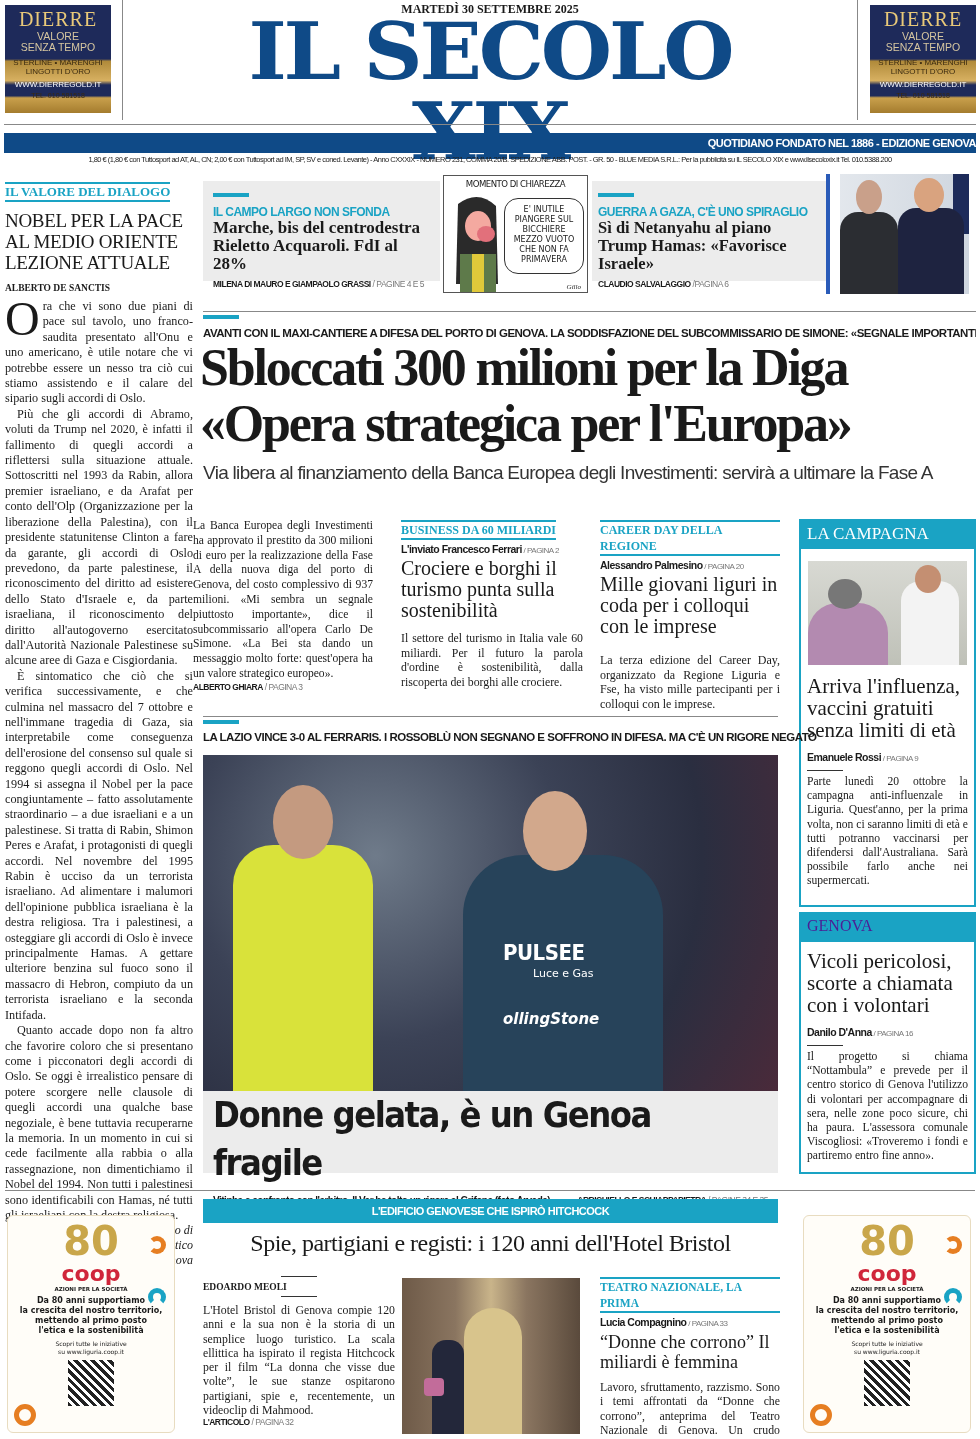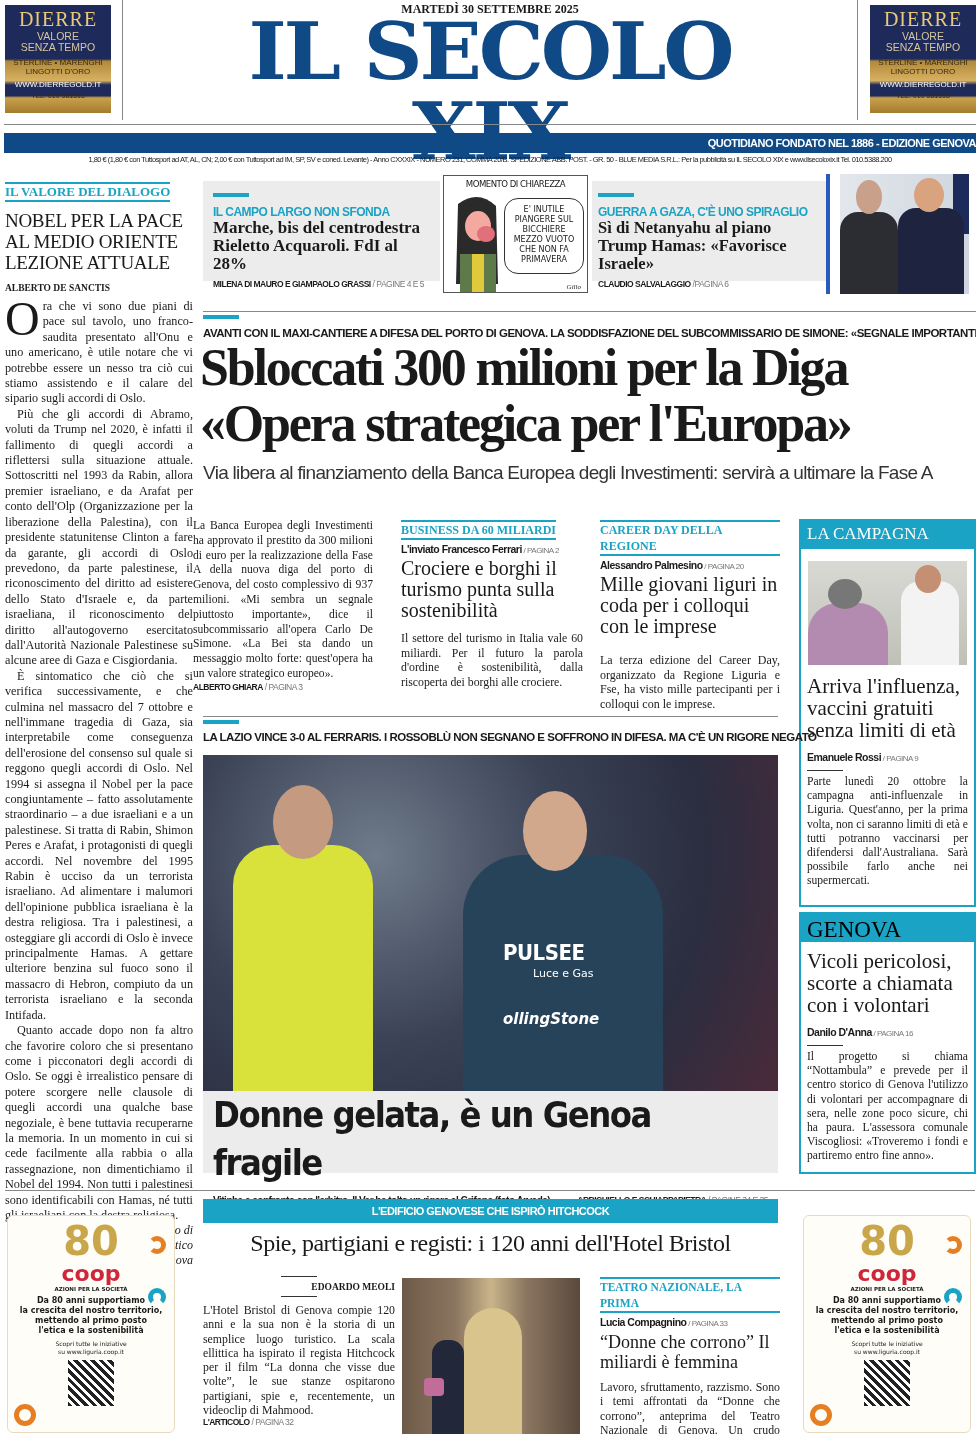--- a/index.html
+++ b/index.html
@@ -140,21 +140,21 @@
   </div>
   <div style="padding:10px 6px 0">
     <div style="font-size:21px;line-height:22px">Arriva l'influenza, vaccini gratuiti senza limiti di età</div>
     <div class="cond" style="font-size:10.5px;font-weight:bold;margin-top:10px"><span>Emanuele Rossi</span><span style="color:#777;font-weight:normal;font-size:8px"> / </span><span style="color:#777;font-weight:normal;font-size:8px">PAGINA 9</span></div>
     <div style="width:36px;height:1px;background:#333;margin:7px 0 4px"></div>
     <div class="body" style="font-size:11.6px;line-height:14.2px">Parte lunedì 20 ottobre la campagna anti-influenzale in Liguria. Quest'anno, per la prima volta, non ci saranno limiti di età e tutti potranno vaccinarsi per difendersi dall'Australiana. Sarà possibile farlo anche nei supermercati.</div>
   </div>
 </div>
 
 <div class="abs" style="left:799px;top:912px;width:177px;height:262px;border:2px solid #1aa3c4">
-  <div style="background:#1aa3c4;color:#000000;font-size:23px;padding:3px 6px;height:28px">GENOVA</div>
+  <div style="background:#1aa3c4;color:#4c1d95;font-size:16px;padding:3px 6px;height:28px">GENOVA</div>
   <div style="padding:8px 6px 0">
     <div style="font-size:21px;line-height:22px">Vicoli pericolosi, scorte a chiamata con i volontari</div>
     <div class="cond" style="font-size:10.5px;font-weight:bold;margin-top:10px"><span>Danilo D'Anna</span><span style="color:#777;font-weight:normal;font-size:8px"> / </span><span style="color:#777;font-weight:normal;font-size:8px">PAGINA 16</span></div>
     <div style="width:36px;height:1px;background:#333;margin:7px 0 4px"></div>
     <div class="body" style="font-size:11.6px;line-height:14.2px">Il progetto si chiama “Nottambula” e prevede per il centro storico di Genova l'utilizzo di volontari per accompagnare di sera, nelle zone poco sicure, chi ha paura. L'assessora comunale Viscogliosi: «Troveremo i fondi e partiremo entro fine anno».</div>
   </div>
 </div>
 
 <div class="abs hrule" style="left:203px;top:716px;width:575px"></div>
 <div class="abs tealbar" style="left:203px;top:720px"></div>
@@ -175,21 +175,21 @@
     <span style="font-size:8.5px"><b>ARRICHIELLO E SCHIAPPAPIETRA</b><span style="color:#777"> / </span><span style="color:#777">PAGINE 34 E 35</span></span>
   </div>
 </div>
 
 <div class="abs hrule" style="left:5px;top:1190px;width:970px"></div>
 <div class="abs cond" style="left:203px;top:1199px;width:575px;height:24px;background:#1aa3c4;color:#fff;text-align:center;font-size:11px;font-weight:bold;line-height:24px">L'EDIFICIO GENOVESE CHE ISPIRÒ HITCHCOCK</div>
 <div class="abs" style="left:203px;top:1230px;width:575px;text-align:center;font-size:24px;letter-spacing:-0.5px;white-space:nowrap">Spie, partigiani e registi: i 120 anni dell'Hotel Bristol</div>
 
 <div class="abs" style="left:203px;top:1276px;width:192px">
   <div style="width:36px;height:1px;background:#333;margin:0 auto"></div>
-  <div style="text-align:right;font-size:9.5px;font-weight:bold;margin-top:5px">EDOARDO MEOLI</div>
+  <div style="text-align:left;font-size:9.5px;font-weight:bold;margin-top:5px">EDOARDO MEOLI</div>
   <div style="width:36px;height:1px;background:#333;margin:4px auto 6px"></div>
   <div class="body" style="font-size:11.8px;line-height:14.3px">L'Hotel Bristol di Genova compie 120 anni e la sua non è la storia di un semplice luogo turistico. La scala ellittica ha ispirato il regista Hitchcock per il film “La donna che visse due volte”, le sue stanze ospitarono partigiani, spie e, recentemente, un videoclip di Mahmood.</div>
   <div class="cond" style="font-size:8.5px"><b>L'ARTICOLO</b><span style="color:#777"> / </span><span style="color:#777">PAGINA 32</span></div>
 </div>
 <div class="abs photo" style="left:402px;top:1278px;width:178px;height:156px;background:linear-gradient(90deg,#6e5a48 0,#8a7560 30%,#c9b48a 50%,#8a7560 70%,#5a4a3c 100%)">
   <div style="position:absolute;left:62px;top:30px;width:58px;height:126px;background:#d8c48c;border-radius:29px 29px 0 0"></div>
   <div style="position:absolute;left:30px;top:62px;width:32px;height:94px;background:#23273a;border-radius:14px 14px 0 0"></div>
   <div style="position:absolute;left:22px;top:100px;width:20px;height:18px;background:#c26c9a;border-radius:4px"></div>
 </div>
 

